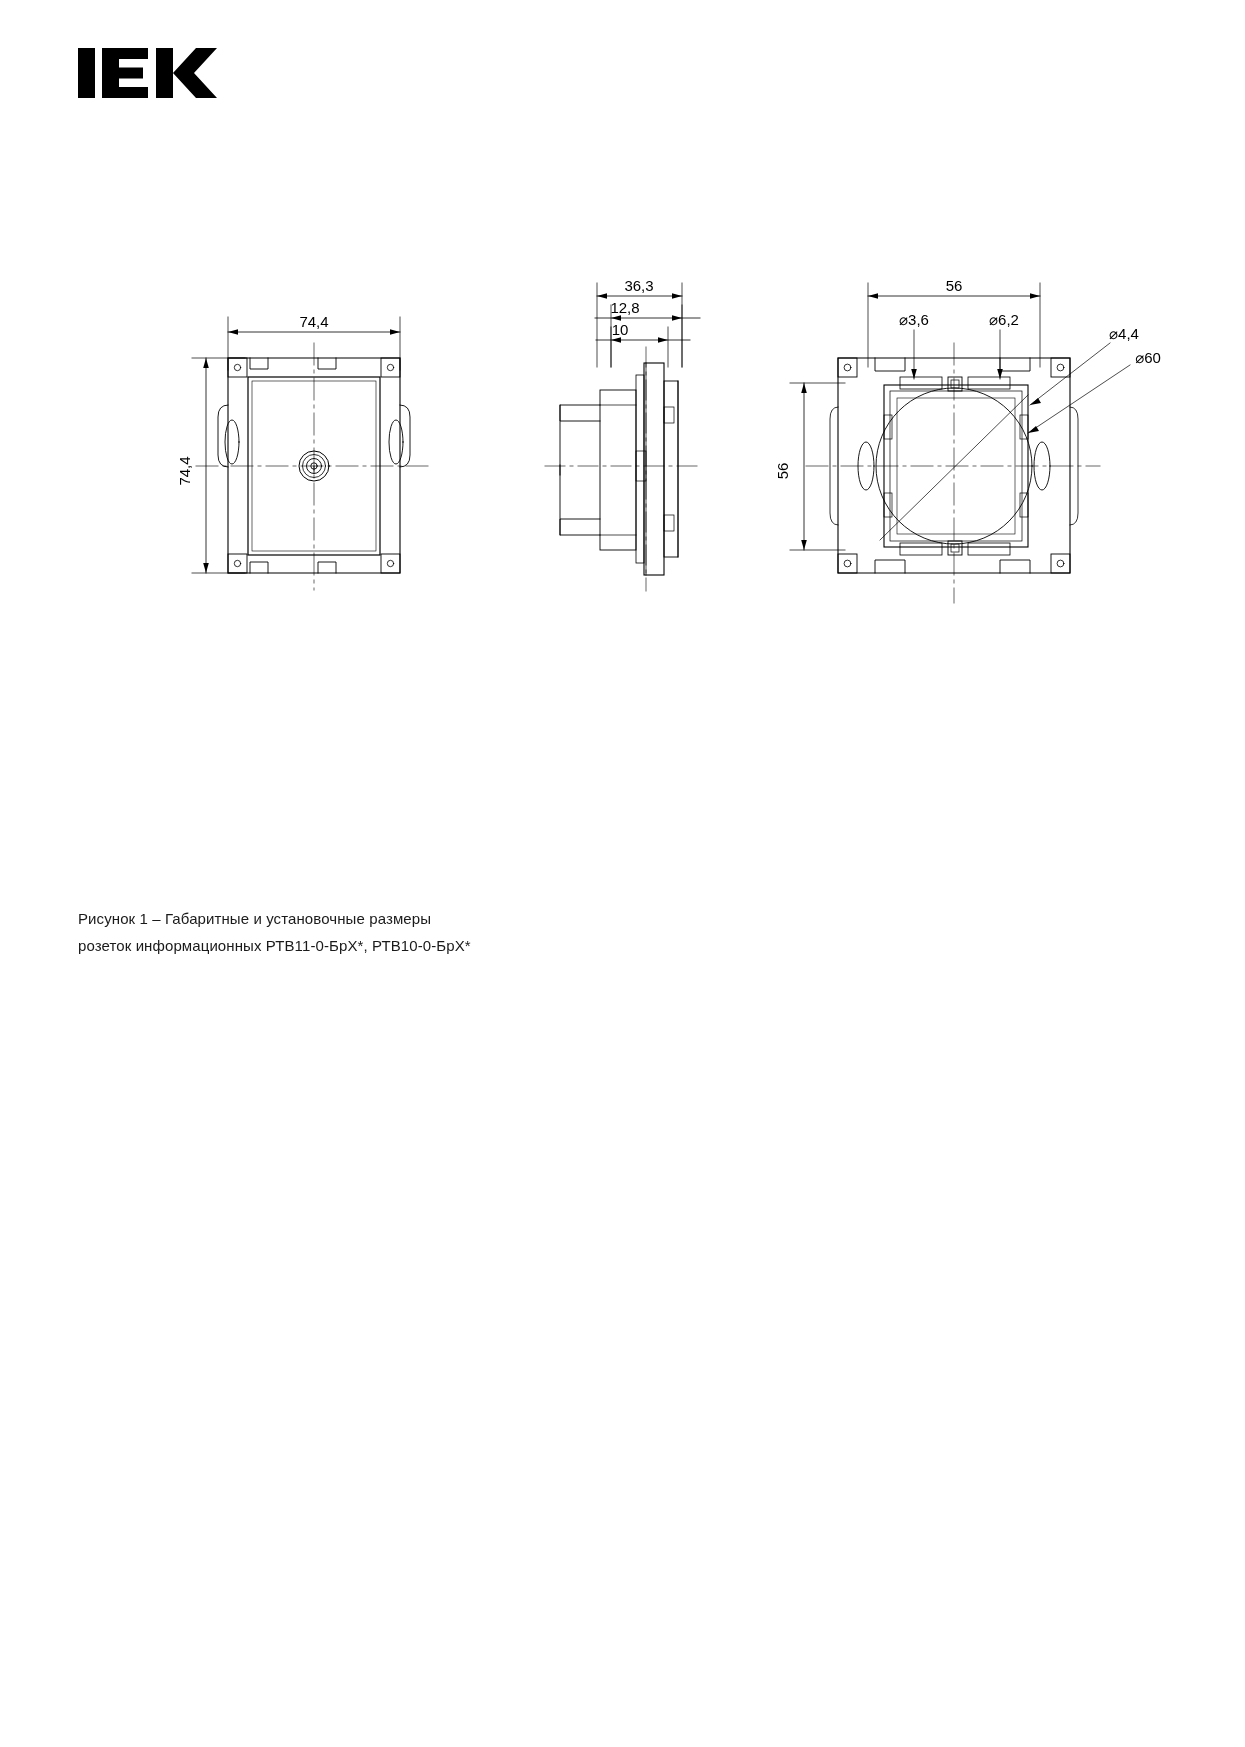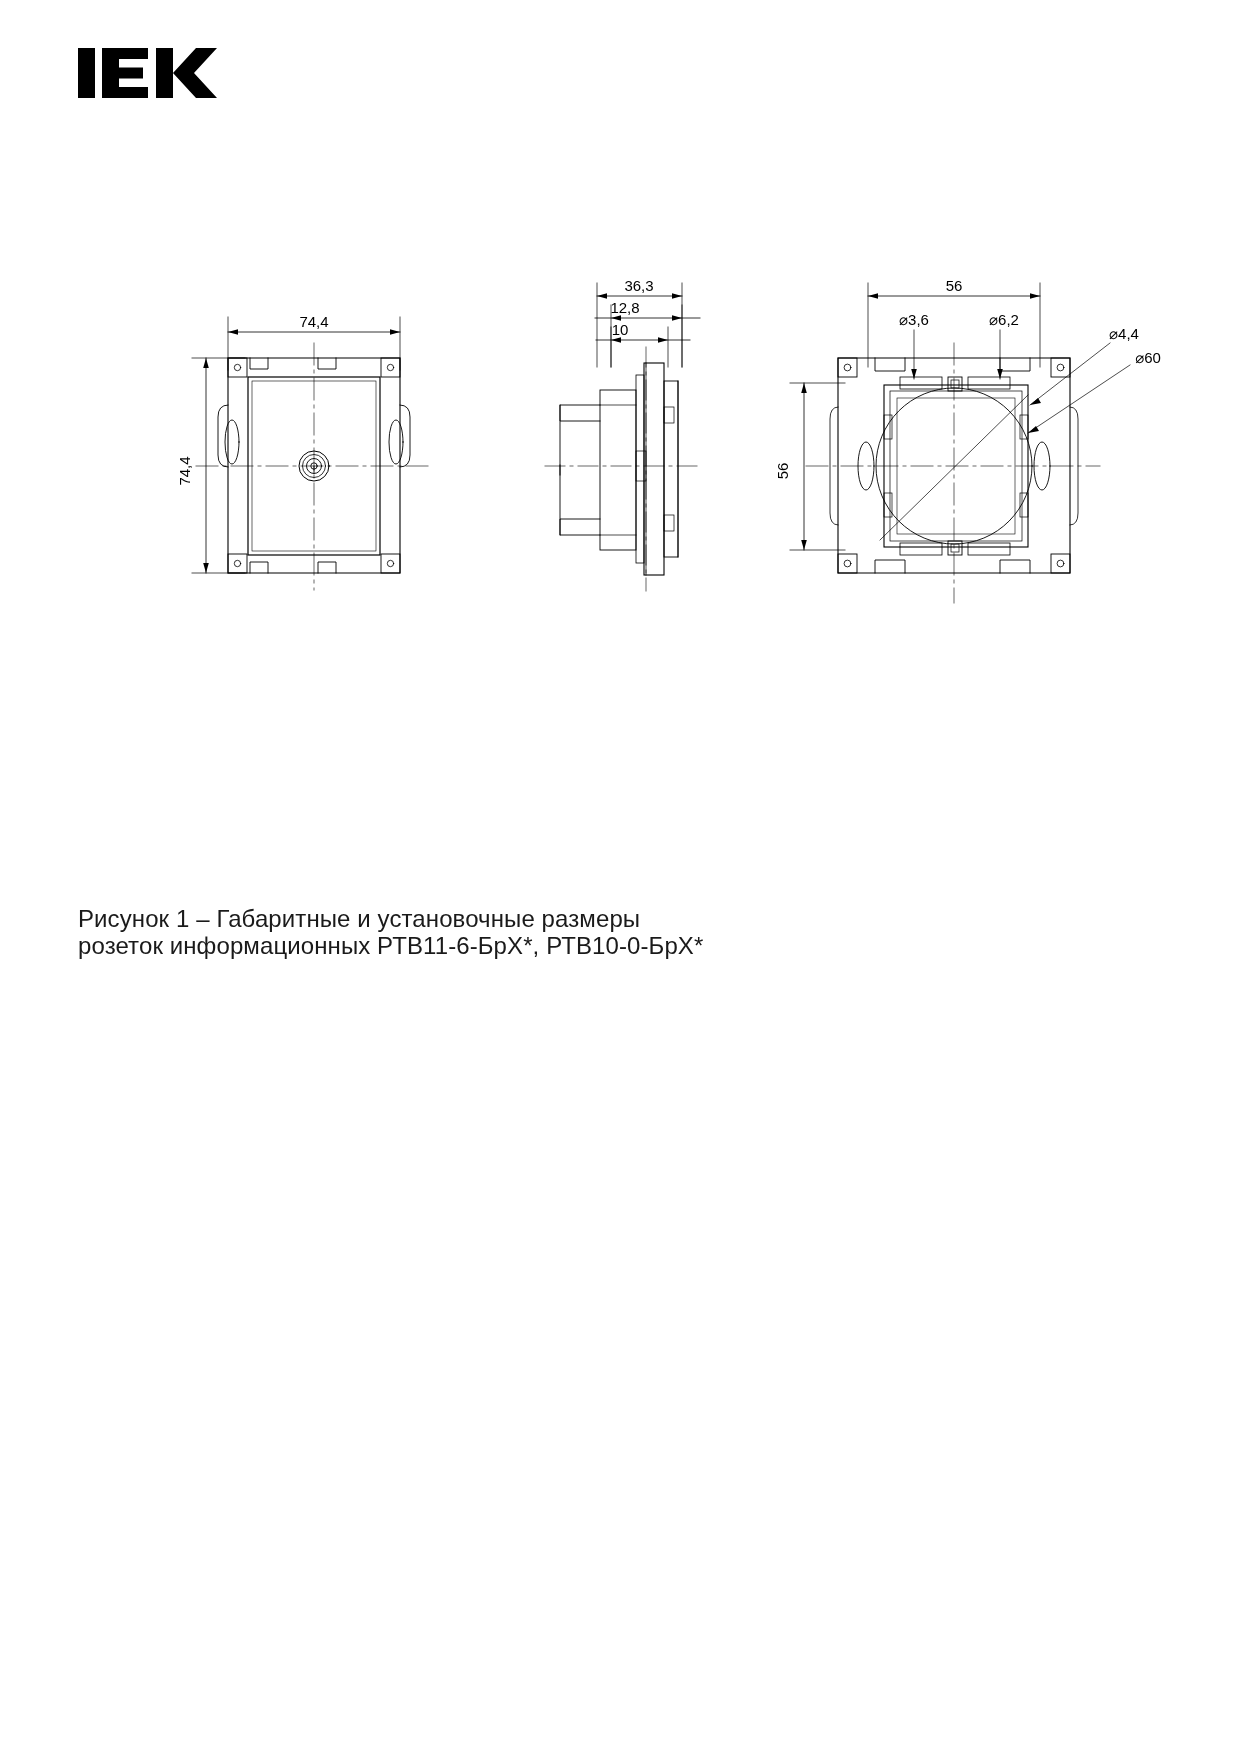--- a/index.html
+++ b/index.html
@@ -34,21 +34,21 @@
     top: 255px;
     width: 1245px;
     height: 380px;
   }
   
   .caption {
     position: absolute;
     left: 78px;
     top: 905px;
     width: 760px;
-    font-size: 24px;
+    font-size: 15px;
     line-height: 27px;
     letter-spacing: 0.1px;
     color: #1a1a1a;
   }
   .caption .line {
     display: block;
     white-space: pre;
   }
   svg { display: block; }
   text {
@@ -255,16 +255,16 @@
         <text x="914" y="70">⌀3,6</text>
         <text x="1004" y="70">⌀6,2</text>
         <text x="1124" y="84">⌀4,4</text>
         <text x="1148" y="108">⌀60</text>
       </g>
     </svg>
   </div>
 
   <div class="caption">
     <span class="line">Рисунок 1 – Габаритные и установочные размеры</span>
-    <span class="line">розеток информационных РТВ11-6-БрХ*, РТВ10-0-БрХ*</span>
+    <span class="line">розеток информационных РТВ11-0-БрХ*, РТВ10-0-БрХ*</span>
   </div>
 
 </div>
 
 </body></html>

